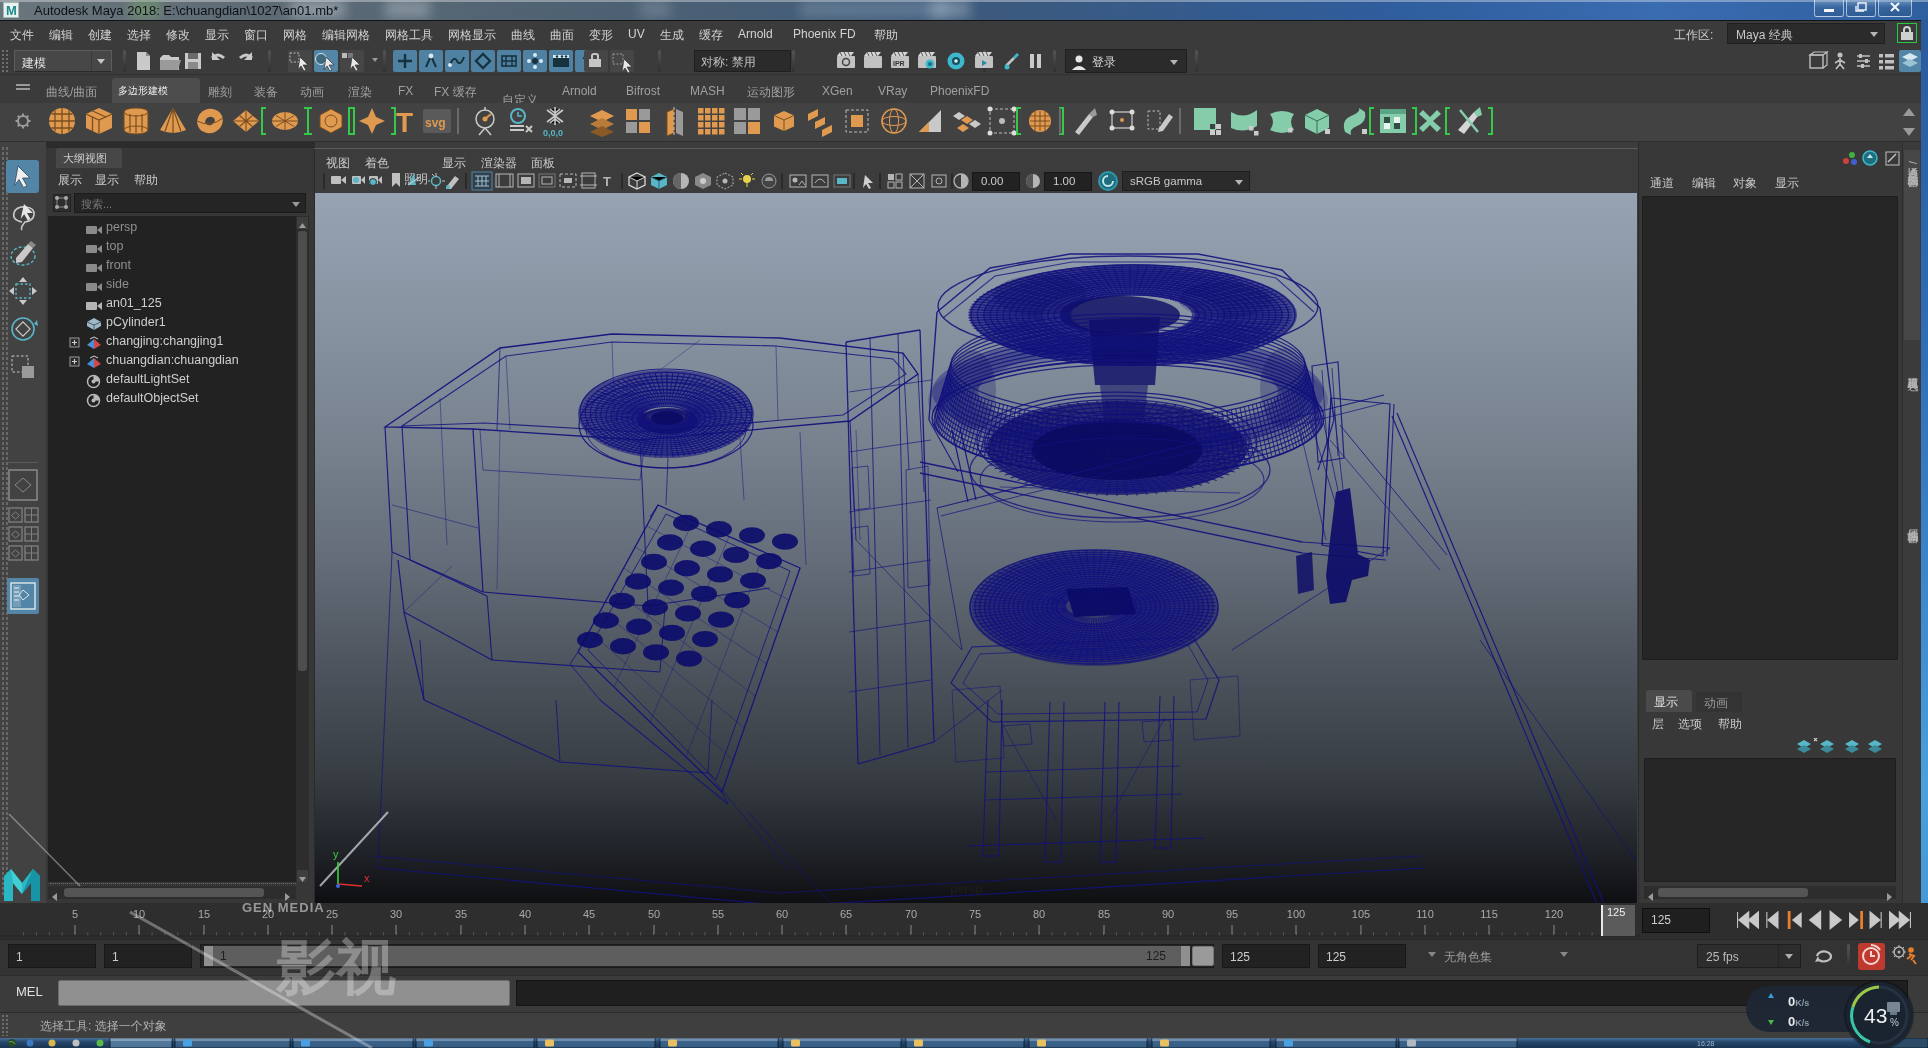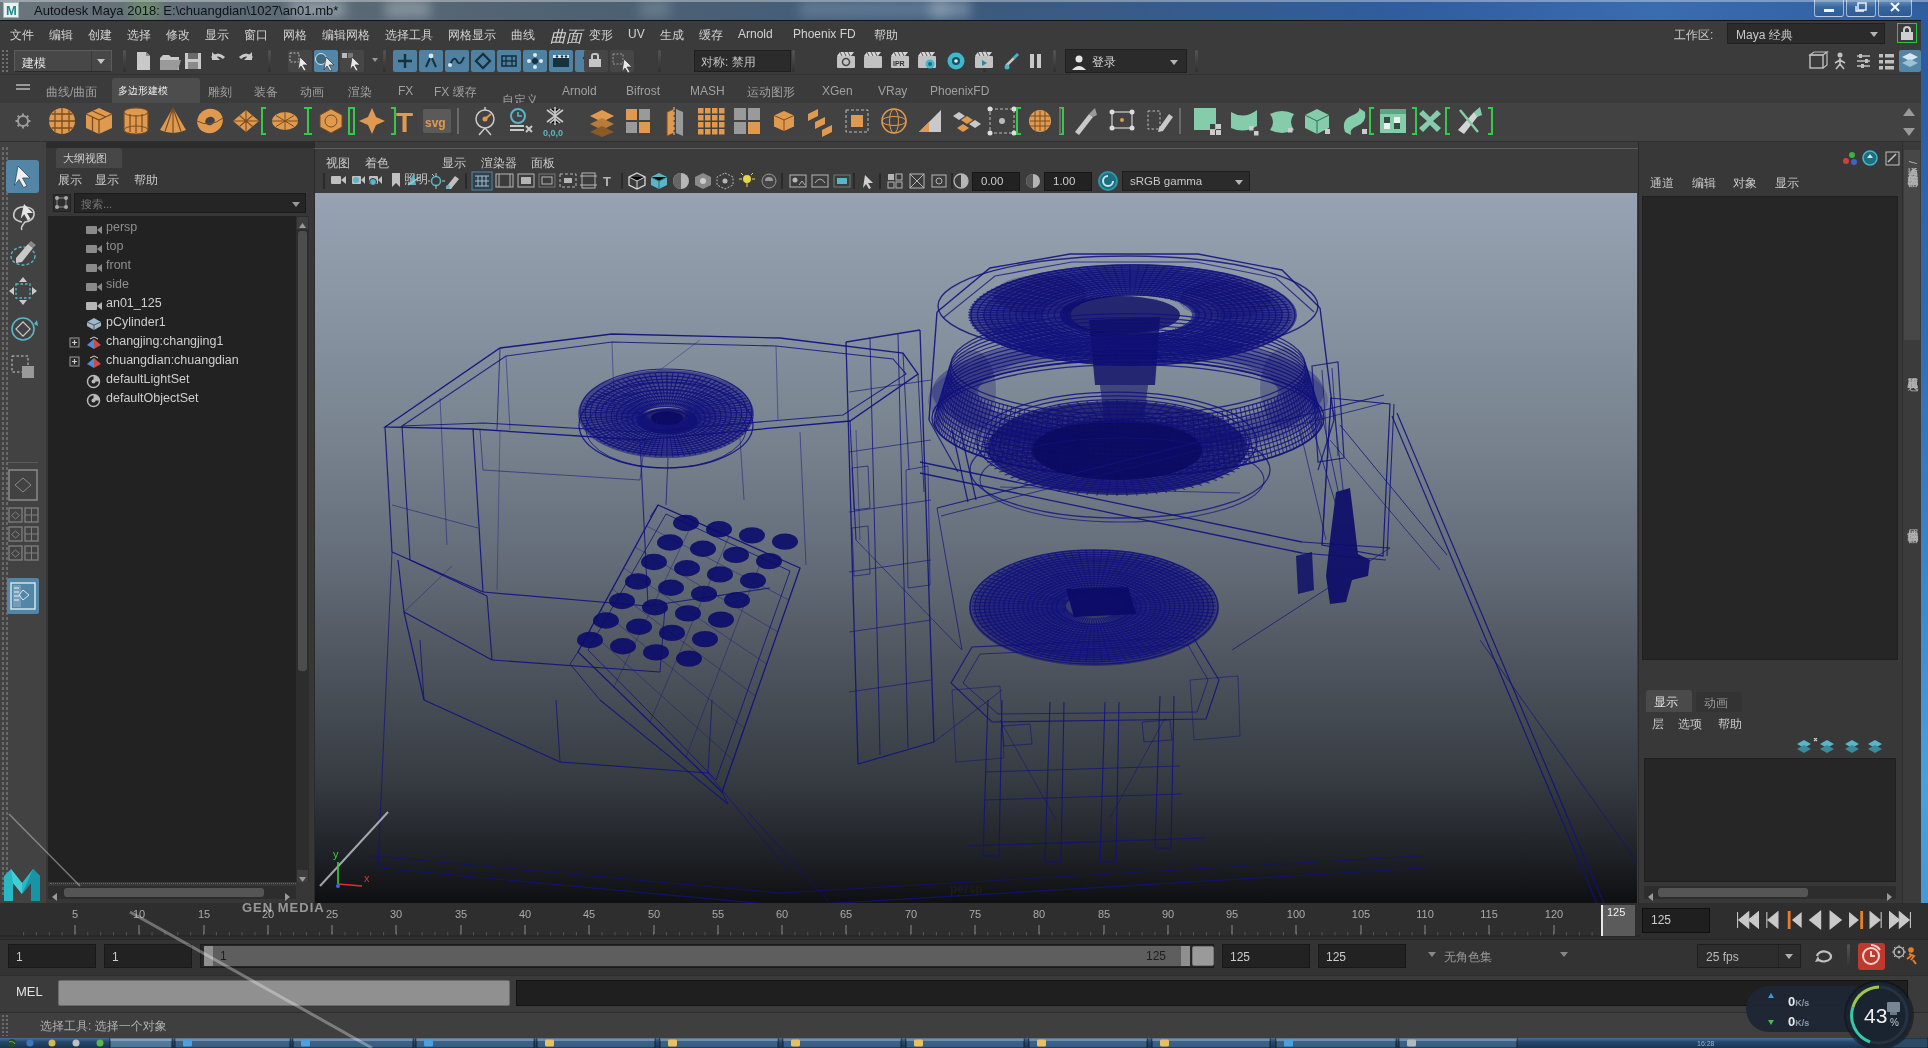--- a/index.html
+++ b/index.html
@@ -31,24 +31,24 @@
 <div style="position:absolute;left:0;top:20px;width:1928px;height:27px;background:#3b3b3b;border-top:1px solid #11151a;"></div>
 <div style="position:absolute;left:10px;top:27px;font-size:12px;color:#d2d2d2;white-space:nowrap;">文件</div>
 <div style="position:absolute;left:49px;top:27px;font-size:12px;color:#d2d2d2;white-space:nowrap;">编辑</div>
 <div style="position:absolute;left:88px;top:27px;font-size:12px;color:#d2d2d2;white-space:nowrap;">创建</div>
 <div style="position:absolute;left:127px;top:27px;font-size:12px;color:#d2d2d2;white-space:nowrap;">选择</div>
 <div style="position:absolute;left:166px;top:27px;font-size:12px;color:#d2d2d2;white-space:nowrap;">修改</div>
 <div style="position:absolute;left:205px;top:27px;font-size:12px;color:#d2d2d2;white-space:nowrap;">显示</div>
 <div style="position:absolute;left:244px;top:27px;font-size:12px;color:#d2d2d2;white-space:nowrap;">窗口</div>
 <div style="position:absolute;left:283px;top:27px;font-size:12px;color:#d2d2d2;white-space:nowrap;">网格</div>
 <div style="position:absolute;left:322px;top:27px;font-size:12px;color:#d2d2d2;white-space:nowrap;">编辑网格</div>
-<div style="position:absolute;left:385px;top:27px;font-size:12px;color:#d2d2d2;white-space:nowrap;">选择工具</div>
+<div style="position:absolute;left:385px;top:27px;font-size:12px;color:#d2d2d2;white-space:nowrap;">网格工具</div>
 <div style="position:absolute;left:448px;top:27px;font-size:12px;color:#d2d2d2;white-space:nowrap;">网格显示</div>
 <div style="position:absolute;left:511px;top:27px;font-size:12px;color:#d2d2d2;white-space:nowrap;">曲线</div>
-<div style="position:absolute;left:550px;top:27px;font-size:16px;color:#d2d2d2;white-space:nowrap;font-style:italic;">曲面</div>
+<div style="position:absolute;left:550px;top:27px;font-size:12px;color:#d2d2d2;white-space:nowrap;">曲面</div>
 <div style="position:absolute;left:589px;top:27px;font-size:12px;color:#d2d2d2;white-space:nowrap;">变形</div>
 <div style="position:absolute;left:628px;top:27px;font-size:12px;color:#d2d2d2;white-space:nowrap;">UV</div>
 <div style="position:absolute;left:660px;top:27px;font-size:12px;color:#d2d2d2;white-space:nowrap;">生成</div>
 <div style="position:absolute;left:699px;top:27px;font-size:12px;color:#d2d2d2;white-space:nowrap;">缓存</div>
 <div style="position:absolute;left:738px;top:27px;font-size:12px;color:#d2d2d2;white-space:nowrap;">Arnold</div>
 <div style="position:absolute;left:793px;top:27px;font-size:12px;color:#d2d2d2;white-space:nowrap;">Phoenix FD</div>
 <div style="position:absolute;left:874px;top:27px;font-size:12px;color:#d2d2d2;white-space:nowrap;">帮助</div>
 <div style="position:absolute;left:1674px;top:27px;font-size:12px;color:#cccccc;white-space:nowrap;">工作区:</div>
 <div style="position:absolute;left:1727px;top:23px;width:158px;height:21px;background:#2b2b2b;border:1px solid #202020;">
       <div style="position:absolute;left:8px;top:3px;font-size:12px;color:#c8c8c8;white-space:nowrap;">Maya 经典</div>
@@ -2049,17 +2049,18 @@
 <div style="position:absolute;left:1846px;top:982px;width:66px;height:66px;background:#1a2430;border-radius:50%;box-shadow:0 0 0 2px rgba(10,16,22,0.5);"></div>
 <svg class="ab" style="left:1846px;top:982px" width="66" height="66" viewBox="0 0 66 66">
       <circle cx="33" cy="33" r="28" fill="none" stroke="#26323f" stroke-width="3"></circle>
       <path d="M33 5 A28 28 0 0 0 7 25" fill="none" stroke="#9cc84a" stroke-width="3"></path>
       <path d="M7 25 A28 28 0 0 0 24 60" fill="none" stroke="#38c8a8" stroke-width="3"></path>
       <text x="18" y="41" font-size="21" fill="#f0f0f0">43</text>
       <text x="44" y="44" font-size="10" fill="#c0c8d0">%</text>
       <rect x="41" y="20" width="13" height="10" rx="1" fill="#8a97a5" opacity="0.85"></rect>
       <rect x="44" y="30" width="7" height="3" fill="#68788a"></rect>
     </svg>
+<div style="position:absolute;left:276px;top:928px;font-size:60px;color:rgba(255,255,255,0.30);font-weight:bold;">影视</div>
 <div style="position:absolute;left:242px;top:900px;font-size:13px;font-weight:bold;color:rgba(255,255,255,0.5);letter-spacing:1px;">GEN MEDIA</div>
 <svg class="ab" style="left:0px;top:800px;pointer-events:none" width="400" height="248">
       <line x1="9" y1="14" x2="80" y2="86" stroke="#c8c8c8" stroke-width="1.5" opacity="0.5"></line>
       <line x1="130" y1="112" x2="372" y2="248" stroke="#ffffff" stroke-width="3" opacity="0.32"></line>
     </svg>
 </div>
 </body></html>

